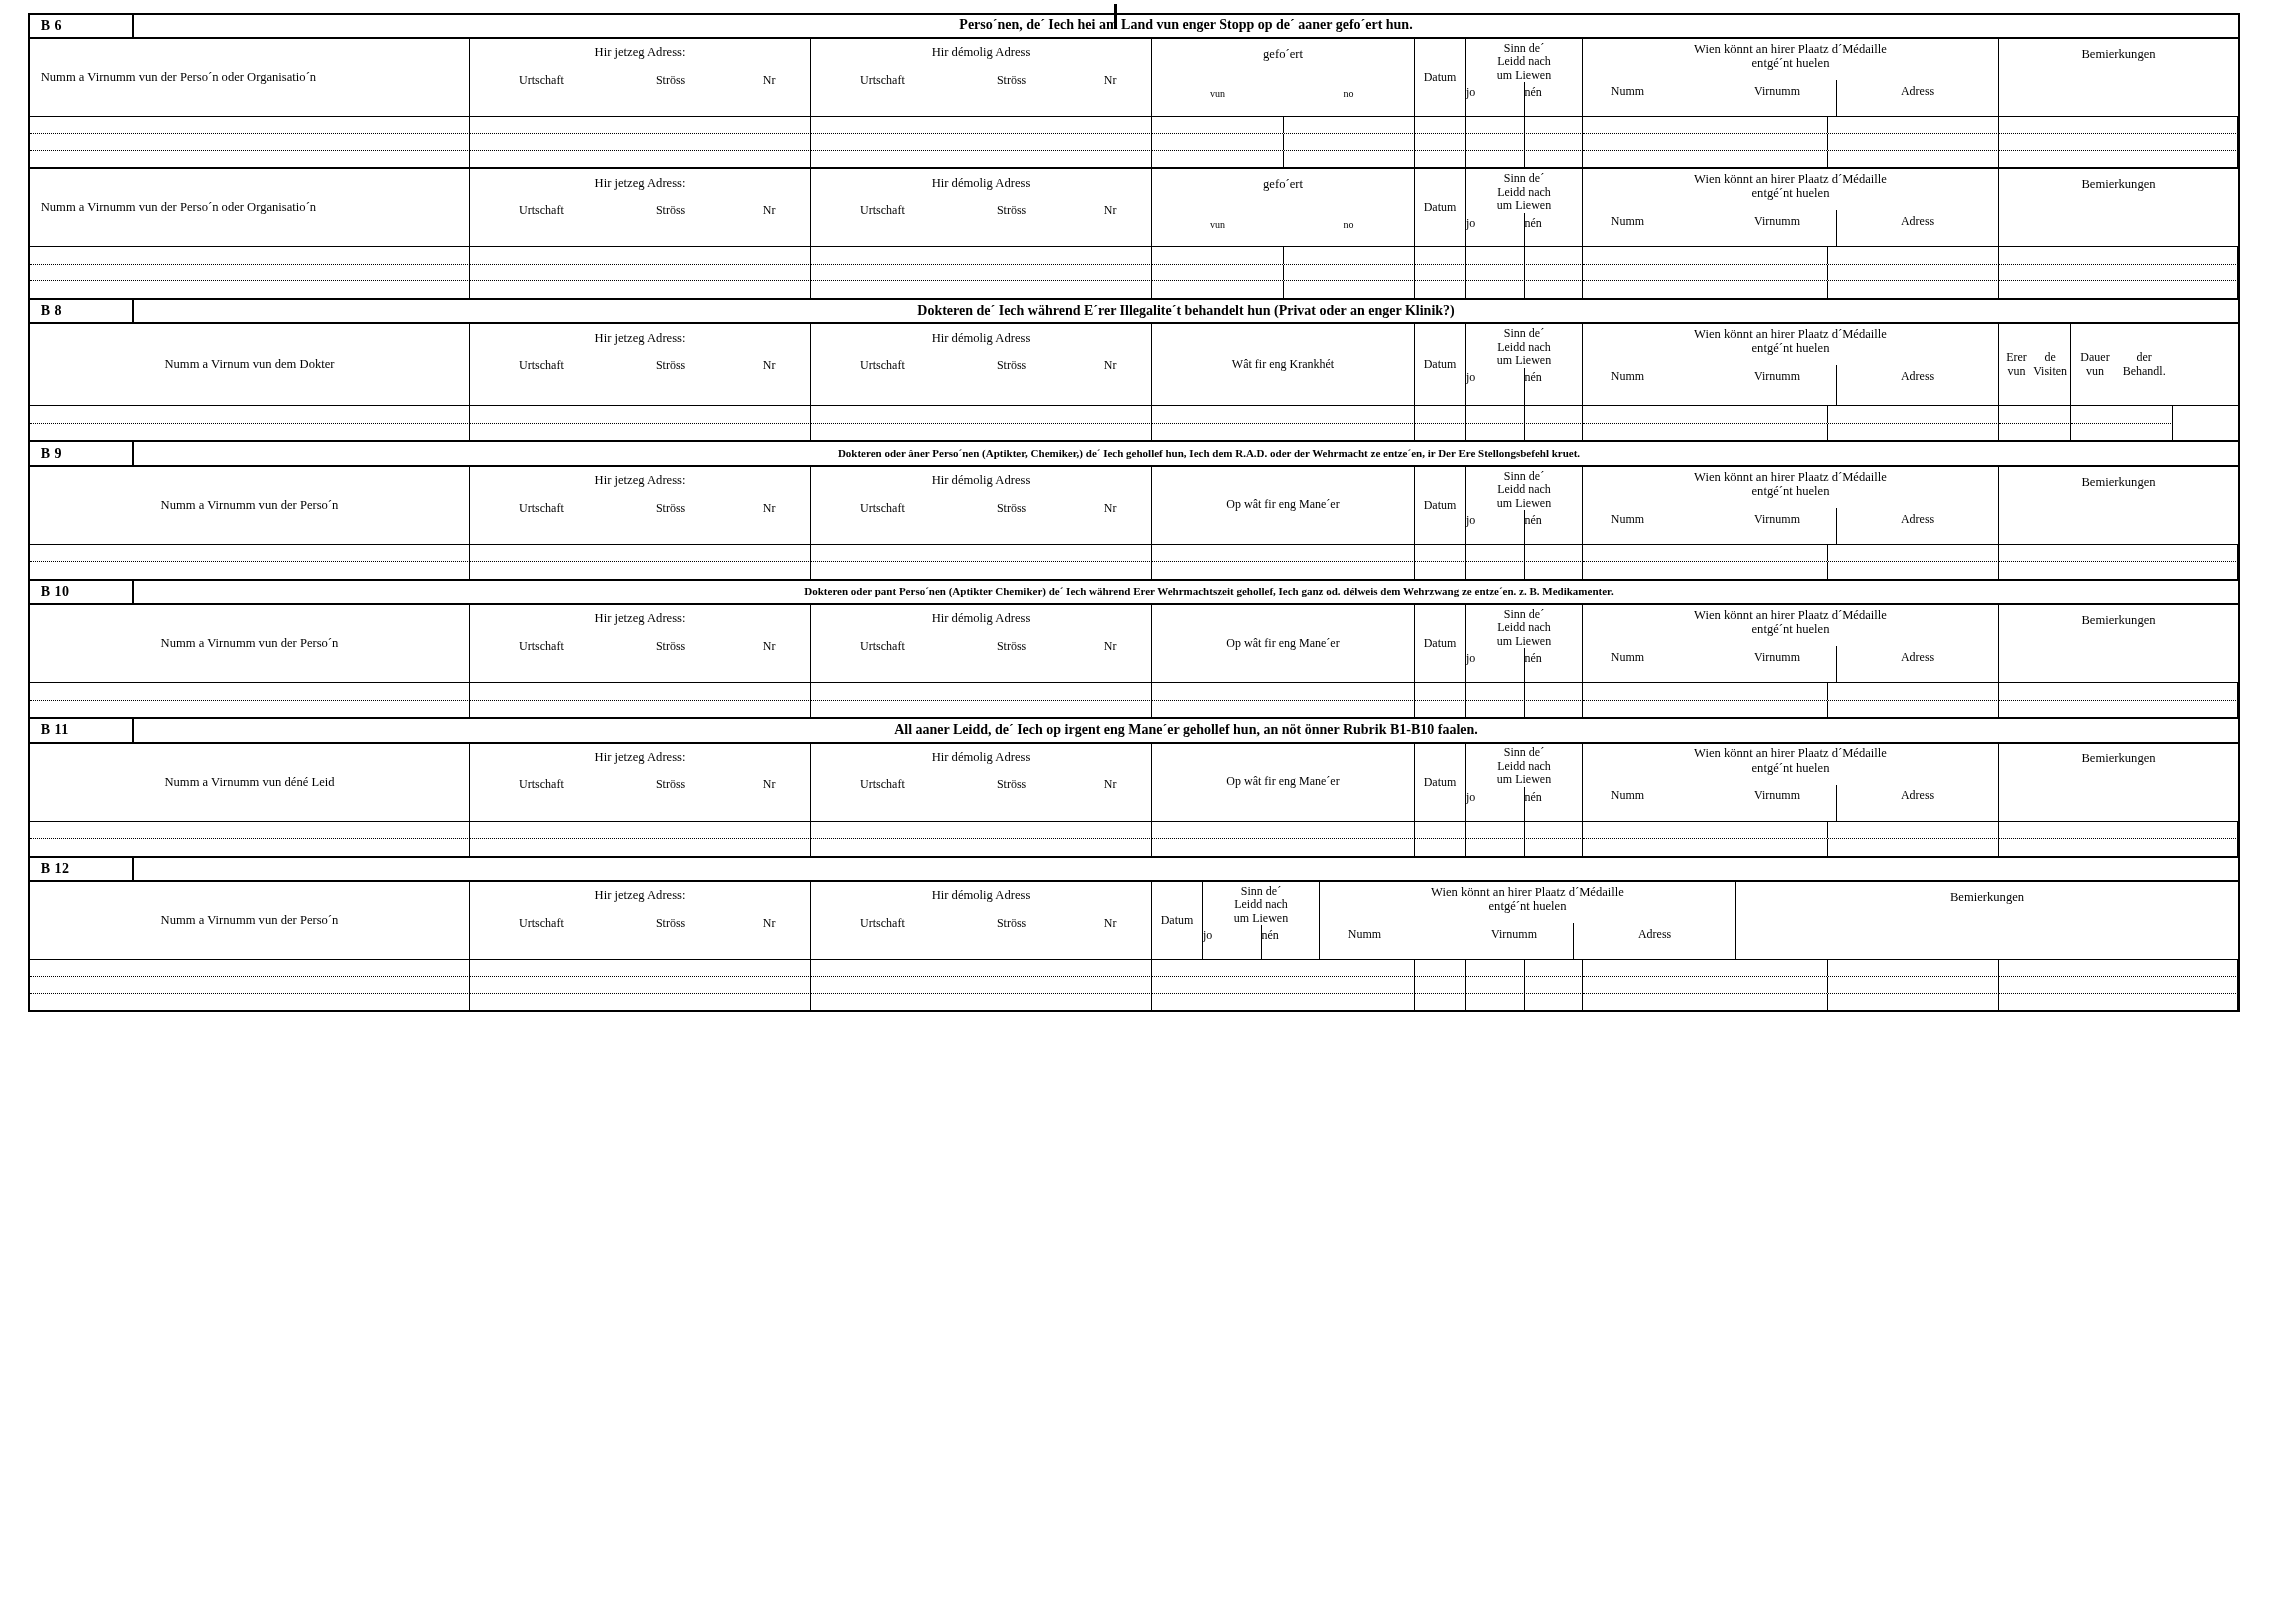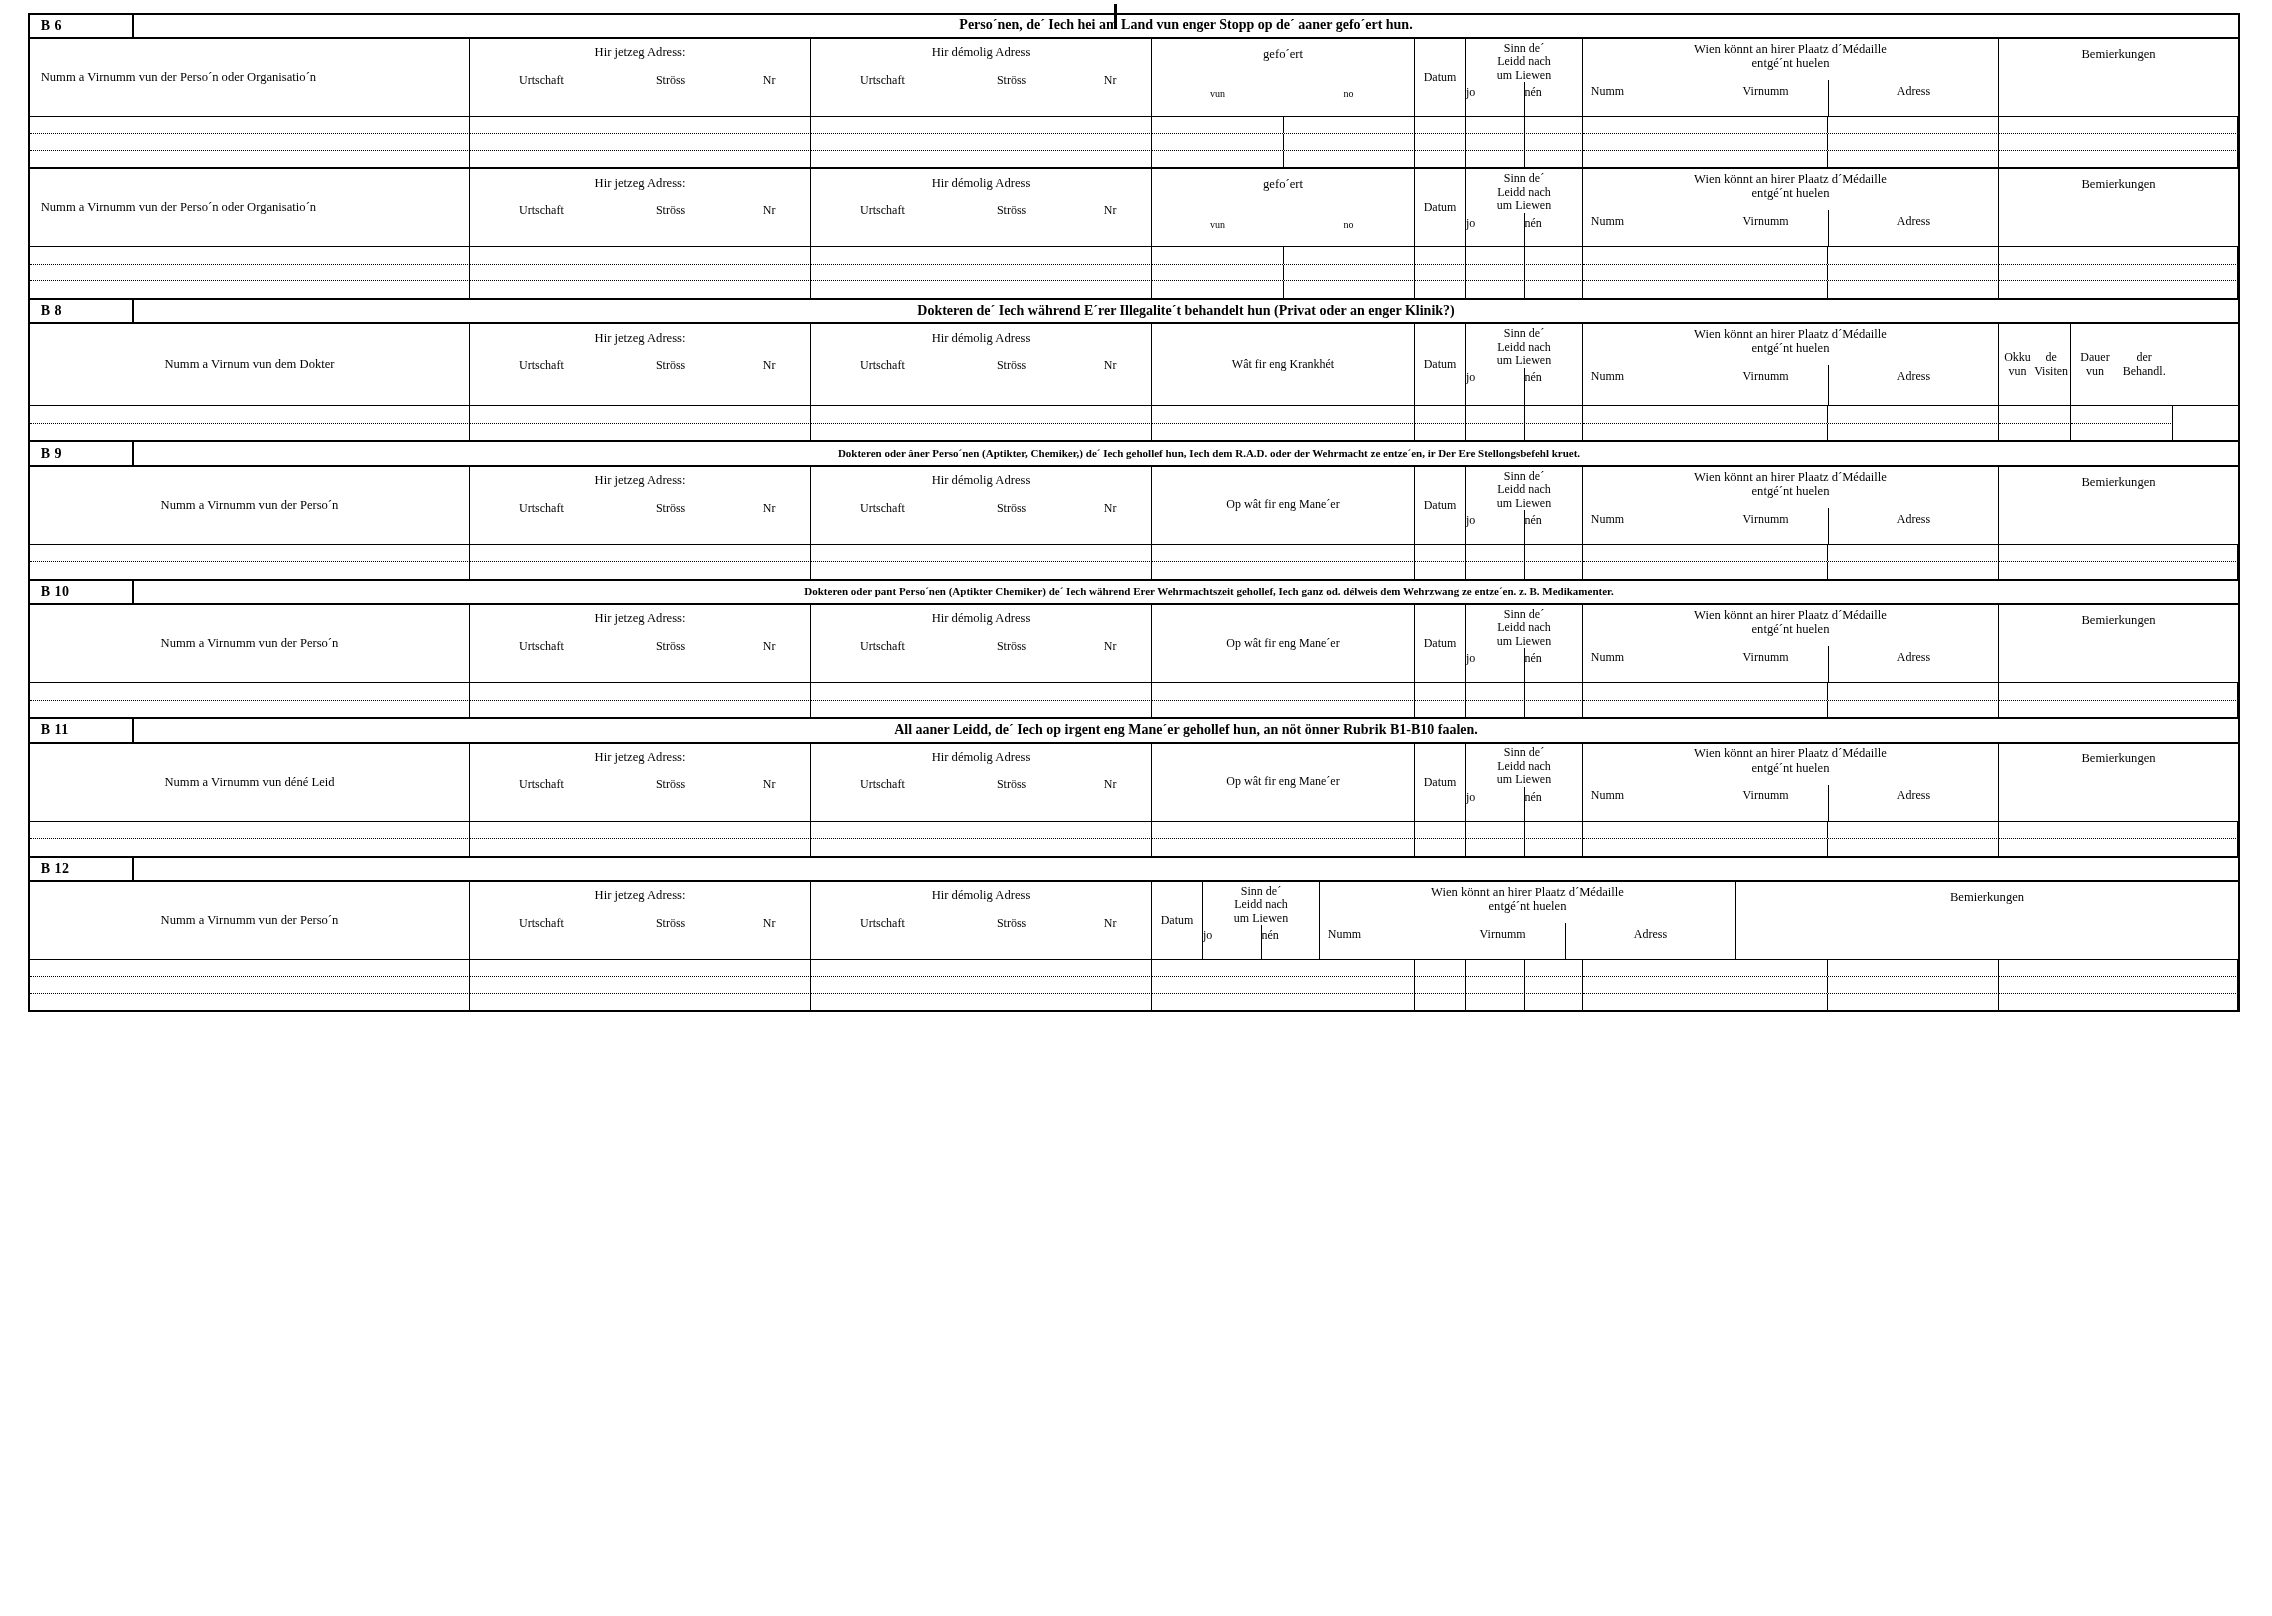--- a/index.html
+++ b/index.html
@@ -215,21 +215,21 @@
   .wien .cols {
     flex: 1;
     display: flex;
   }
   .wien .cols div {
     font-size: 12px;
     padding-top: 3.9px;
     text-align: center;
     box-sizing: border-box;
   }
-  .wien .cols .w1 { width: 29%; text-align: left; padding-left: 7.8px; }
+  .wien .cols .w1 { width: 29%; text-align: left; padding-left: 7.8px; margin-left: 20px; }
   .wien .cols .w2 { width: 30%; }
   .wien .cols .w3 { width: 41%; border-left: 1.5px solid #000; }
 
   .bem {
     display: flex;
     align-items: flex-start;
     justify-content: center;
     padding-top: 7.8px;
     font-size: 12.6px;
     height: 100%;
@@ -690,21 +690,21 @@
               <div class="cap"><span>Wien könnt an hirer Plaatz d´Médaille</span><br><span>entgé´nt huelen</span></div>
               <div class="cols">
                 <div class="w1">Numm</div>
                 <div class="w2">Virnumm</div>
                 <div class="w3">Adress</div>
               </div>
             </div>
           </div>
           <div class="cell c-zuel">
             <div class="twoline">
-              <span>Okku vun</span>
+              <span>Erer vun</span>
               <br>
               <span>de Visiten</span>
             </div>
           </div>
           <div class="cell c-dauer">
             <div class="twoline">
               <span>Dauer vun</span>
               <br>
               <span>der Behandl.</span>
             </div>

